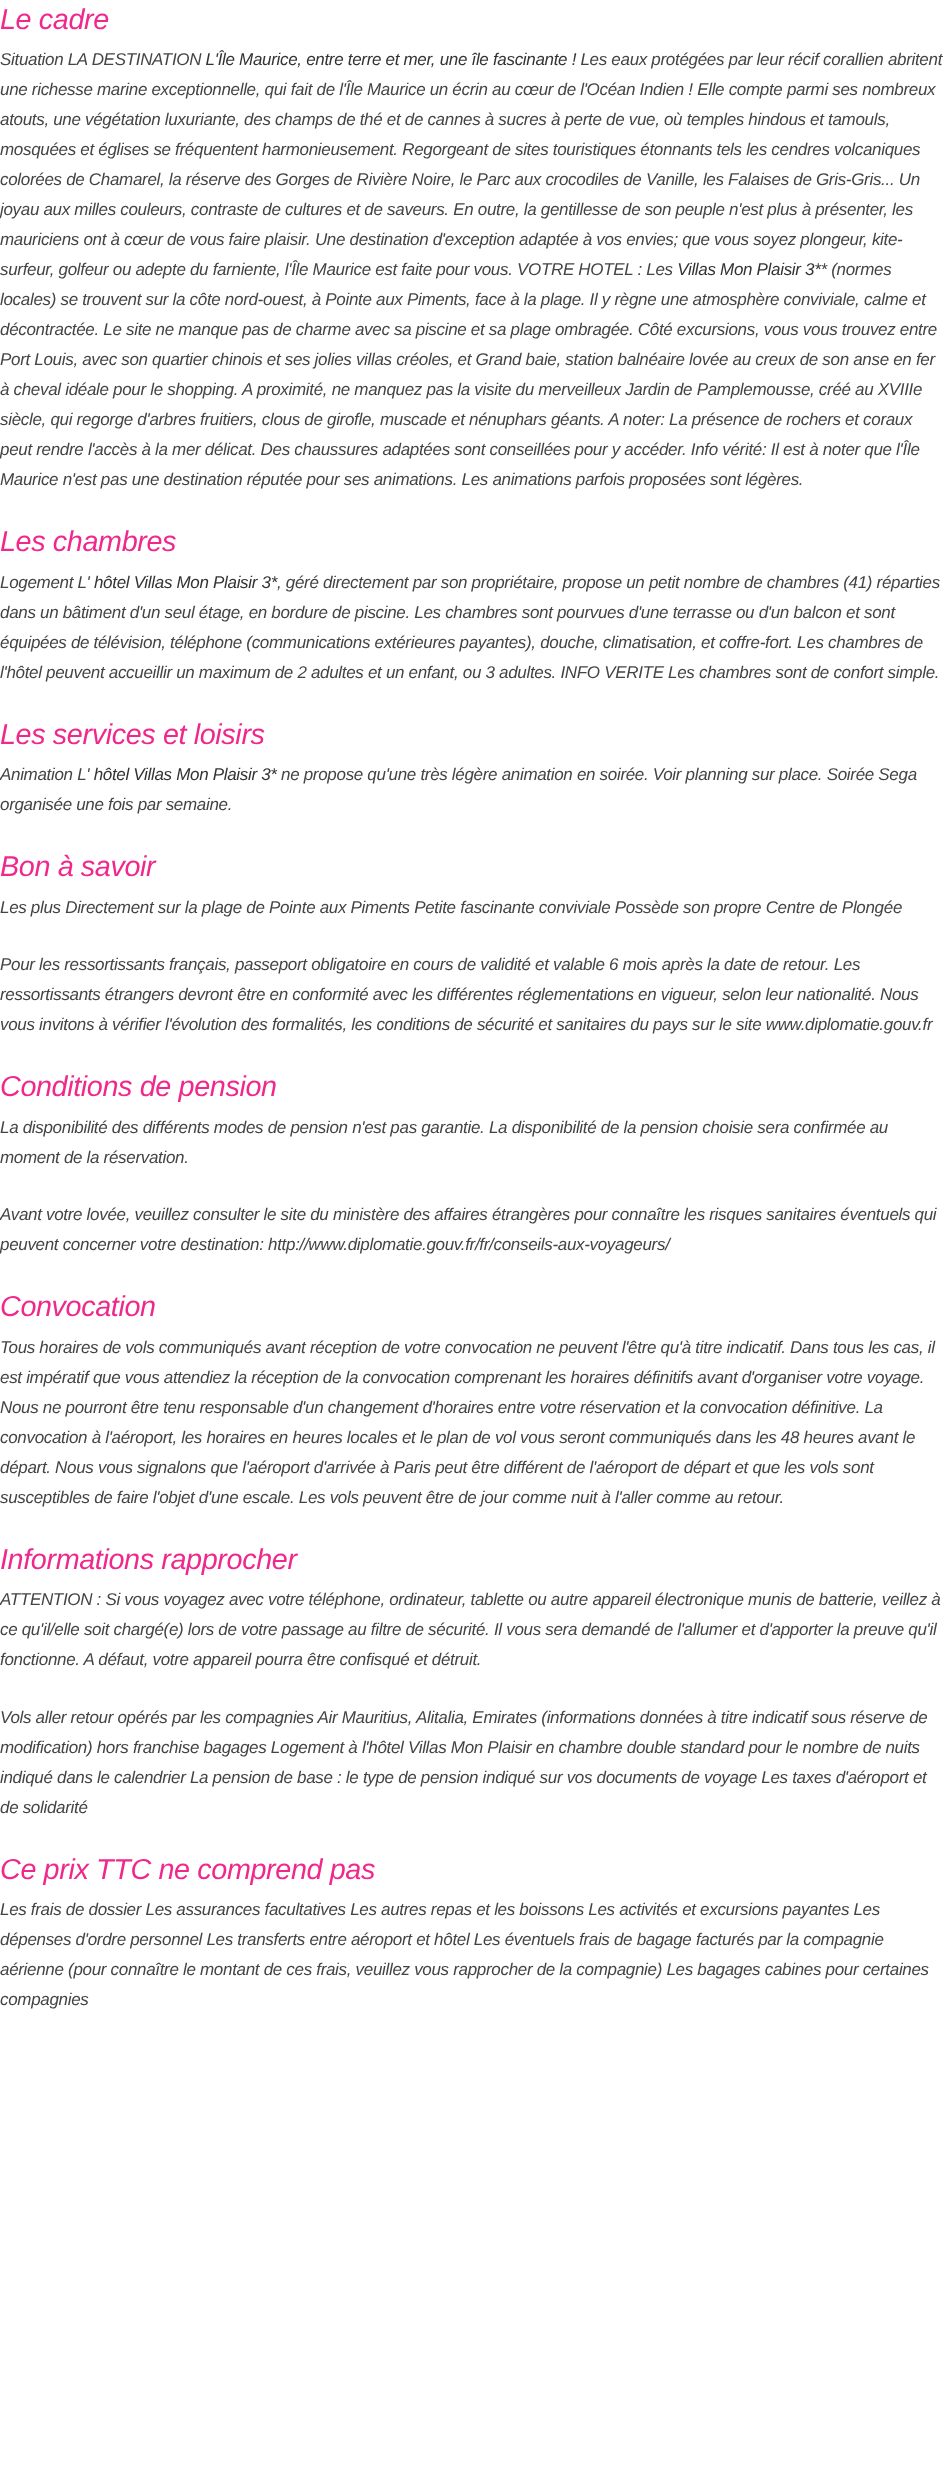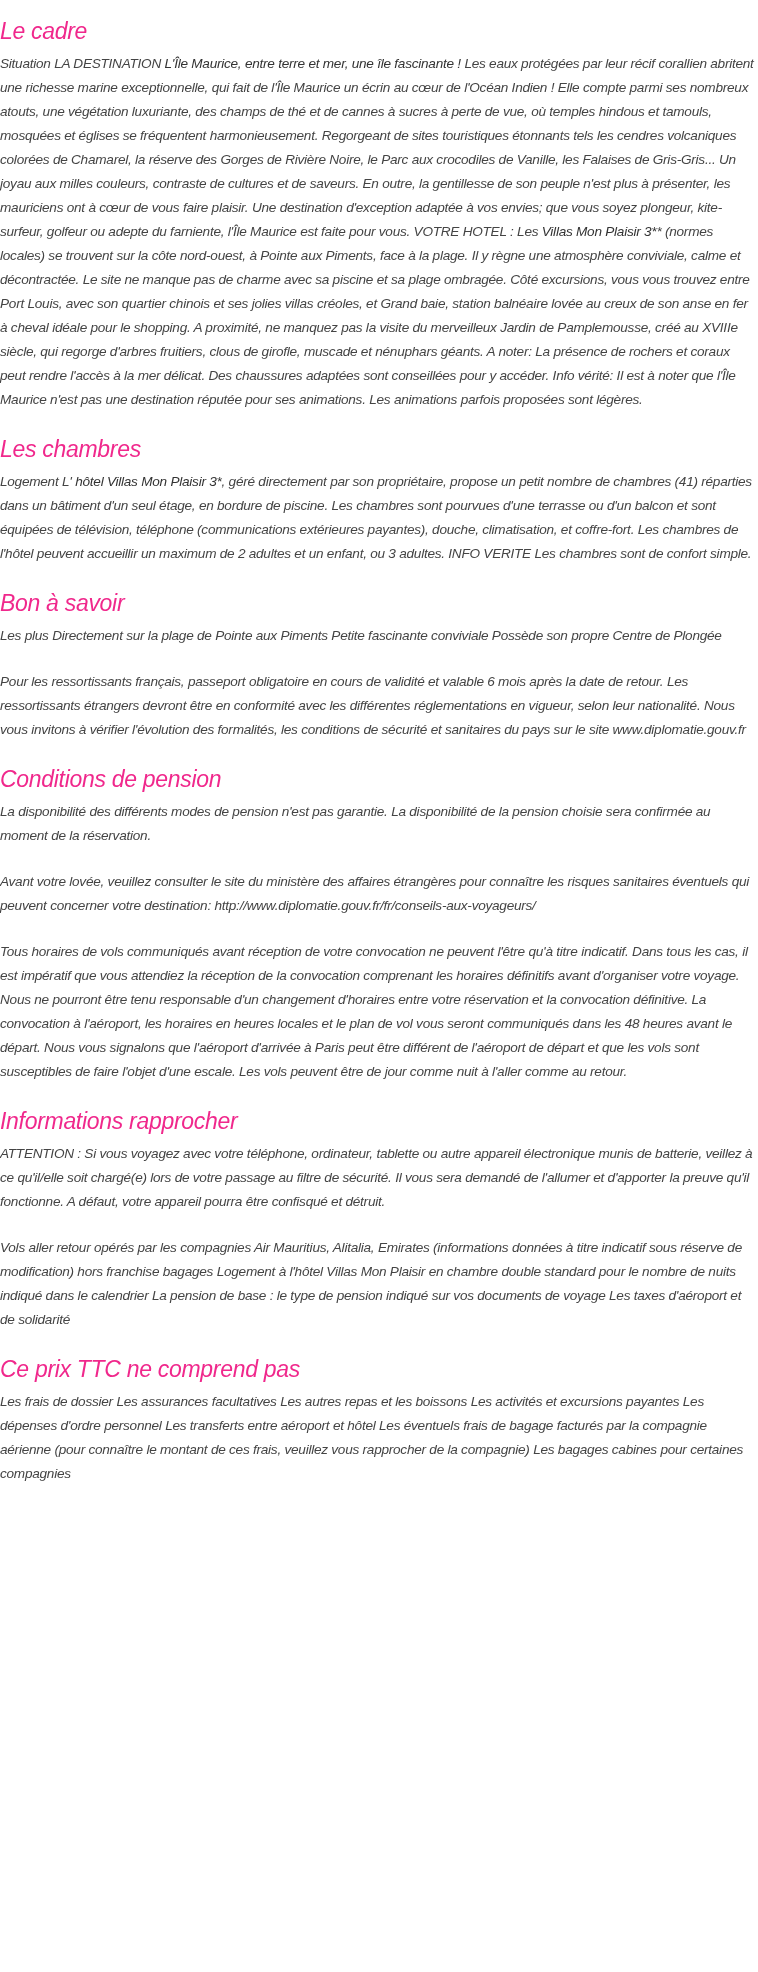--- a/index.html
+++ b/index.html
@@ -8,21 +8,21 @@
       background: #ffffff;
     }
     body {
       width: 758px;
       height: 1972px;
       overflow: hidden;
       font-family: "Liberation Sans", sans-serif;
       color: #444444;
     }
     .page {
-      padding: 16px 2px 0 0;
+      padding: 0 2px 0 0;
     }
     .section {
       margin: 0;
     }
     .section-title {
       font-family: "Liberation Sans", sans-serif;
       font-style: italic;
       font-weight: normal;
       font-size: 23px;
       line-height: 30px;
@@ -54,20 +54,26 @@
     </p>
   </section>
 
   <section class="section">
     <h2 class="section-title">Les chambres</h2>
     <p class="section-body">
       <span>Logement L' </span><b>hôtel Villas Mon Plaisir 3*</b><span>, géré directement par son propriétaire, propose un petit nombre de chambres (41) réparties dans un bâtiment d'un seul étage, en bordure de piscine. Les chambres sont pourvues d'une terrasse ou d'un balcon et sont équipées de télévision, téléphone (communications extérieures payantes), douche, climatisation, et coffre-fort. Les chambres de l'hôtel peuvent accueillir un maximum de 2 adultes et un enfant, ou 3 adultes. INFO VERITE Les chambres sont de confort simple.</span>
     </p>
   </section>
 
+  <section class="section">
+    <h2 class="section-title">Les services et loisirs</h2>
+    <p class="section-body">
+      <span>Animation L' </span><b>hôtel Villas Mon Plaisir 3*</b><span> ne propose qu'une très légère animation en soirée. Voir planning sur place. Soirée Sega organisée une fois par semaine.</span>
+    </p>
+  </section>
 
   <section class="section">
     <h2 class="section-title">Bon à savoir</h2>
     <p class="section-body">
       <span>Les plus Directement sur la plage de Pointe aux Piments Petite fascinante conviviale Possède son propre Centre de Plongée</span>
     </p>
   </section>
 
   <section class="section">
     <p class="section-body">
@@ -82,20 +88,21 @@
     </p>
   </section>
 
   <section class="section">
     <p class="section-body">
       <span>Avant votre lovée, veuillez consulter le site du ministère des affaires étrangères pour connaître les risques sanitaires éventuels qui peuvent concerner votre destination: http://www.diplomatie.gouv.fr/fr/conseils-aux-voyageurs/</span>
     </p>
   </section>
 
   <section class="section">
+    <h2 class="section-title">Convocation</h2>
     <p class="section-body">
       <span>Tous horaires de vols communiqués avant réception de votre convocation ne peuvent l'être qu'à titre indicatif. Dans tous les cas, il est impératif que vous attendiez la réception de la convocation comprenant les horaires définitifs avant d'organiser votre voyage. Nous ne pourront être tenu responsable d'un changement d'horaires entre votre réservation et la convocation définitive. La convocation à l'aéroport, les horaires en heures locales et le plan de vol vous seront communiqués dans les 48 heures avant le départ. Nous vous signalons que l'aéroport d'arrivée à Paris peut être différent de l'aéroport de départ et que les vols sont susceptibles de faire l'objet d'une escale. Les vols peuvent être de jour comme nuit à l'aller comme au retour.</span>
     </p>
   </section>
 
   <section class="section">
     <h2 class="section-title">Informations rapprocher</h2>
     <p class="section-body">
       <span>ATTENTION : Si vous voyagez avec votre téléphone, ordinateur, tablette ou autre appareil électronique munis de batterie, veillez à ce qu'il/elle soit chargé(e) lors de votre passage au filtre de sécurité. Il vous sera demandé de l'allumer et d'apporter la preuve qu'il fonctionne. A défaut, votre appareil pourra être confisqué et détruit.</span>
     </p>

